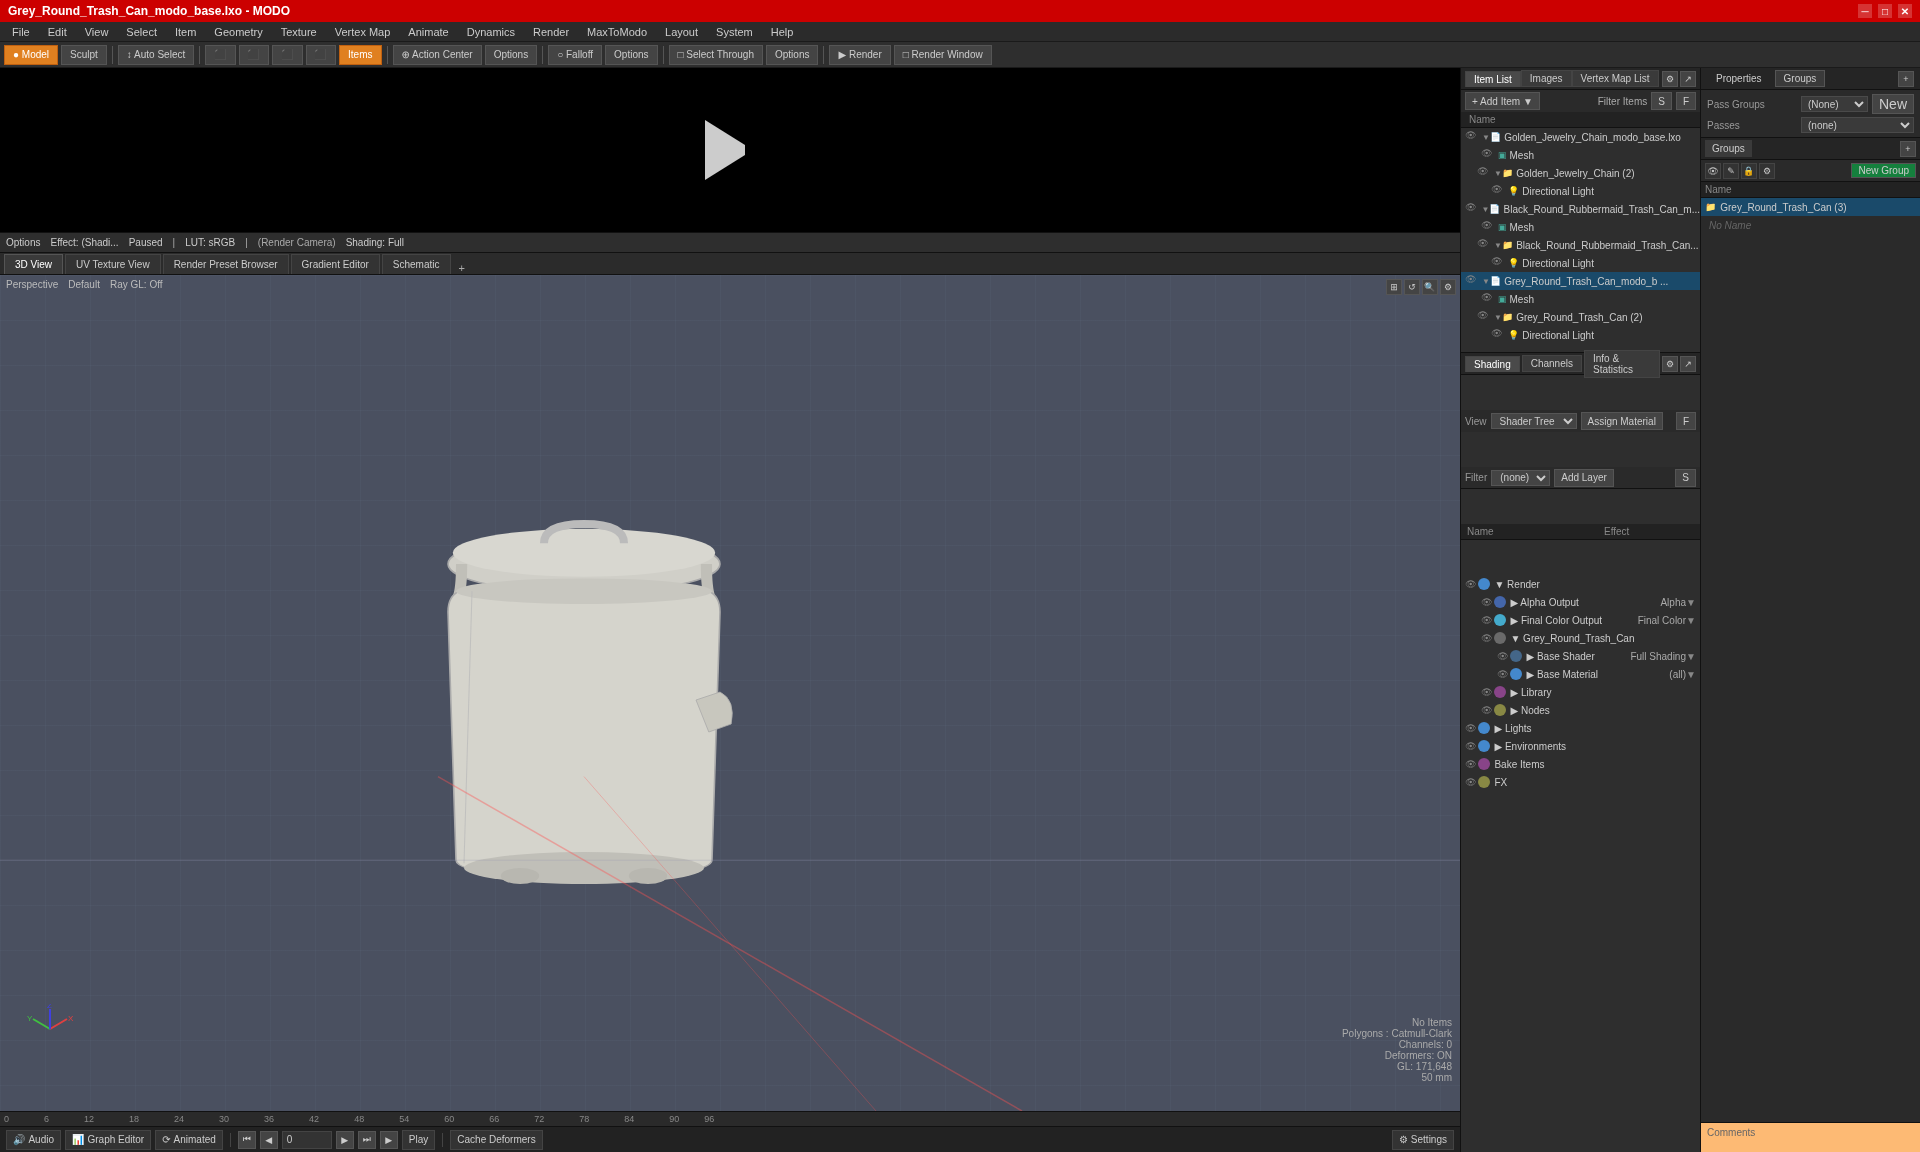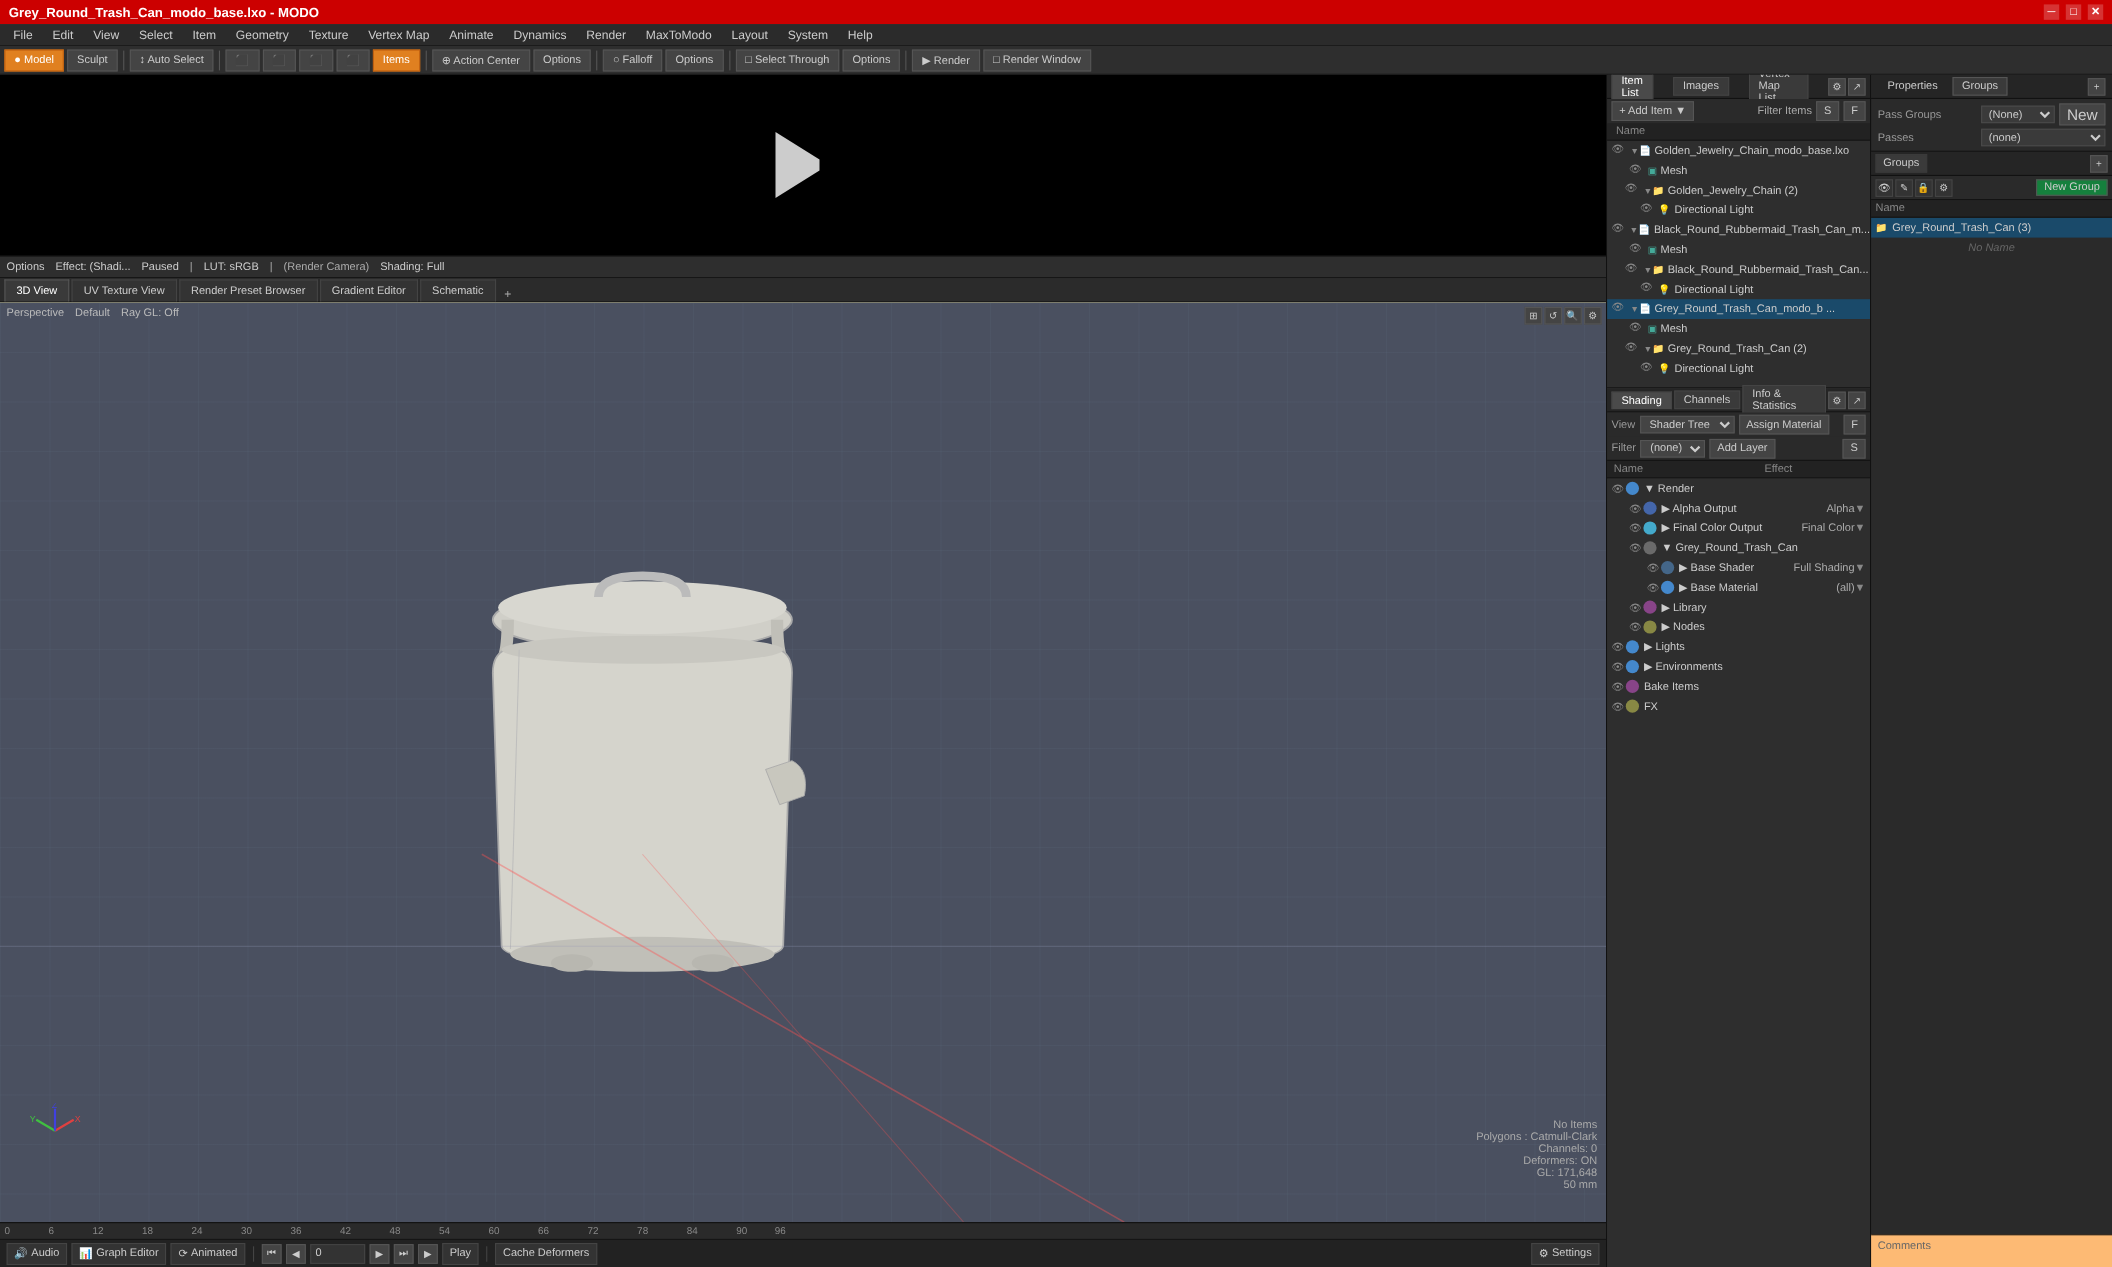--- a/index.html
+++ b/index.html
@@ -241,20 +241,21 @@
       font-size: 10px;
     }
 
     
     #shading-panel {
       flex: 1;
       background: #2e2e2e;
       display: flex;
       flex-direction: column;
       min-height: 0;
+      gap: 35px;
     }
     .sh-select {
       height: 16px;
       background: #444;
       border: 1px solid #555;
       color: #ccc;
       font-size: 10px;
       padding: 0 4px;
     }
     .sh-row {
@@ -556,21 +557,21 @@
       <div style="flex:1;"></div>
       <button class="status-btn">⚙ <span>Settings</span></button>
     </div>
 
   </div>
 
   <div id="right-panels" style="width:240px;display:flex;flex-direction:column;border-left:1px solid #111;">
 
     <div id="item-list-panel" style="height:285px;background:#2e2e2e;border-bottom:1px solid #111;display:flex;flex-direction:column;">
 
-      <div style="height:22px;background:#252525;display:flex;align-items:center;padding:0 4px;gap:18px;border-bottom:1px solid #111;">
+      <div style="height:22px;background:#252525;display:flex;align-items:center;padding:0 4px;gap:0;border-bottom:1px solid #111;">
         <div class="panel-tab active">Item List</div>
         <div class="panel-tab">Images</div>
         <div class="panel-tab">Vertex Map List</div>
         <div style="margin-left:auto;display:flex;gap:2px;">
           <div class="vp-icon">⚙</div>
           <div class="vp-icon">↗</div>
         </div>
       </div>
 
       <div style="height:22px;background:#2a2a2a;display:flex;align-items:center;padding:0 4px;gap:4px;">
@@ -835,21 +836,21 @@
 
       <div style="height:16px;background:#222;display:flex;align-items:center;padding:0 4px;font-size:10px;color:#888;border-bottom:1px solid #111;">
         <span>Name</span>
       </div>
 
       <div style="flex:1;overflow-y:auto;background:#2a2a2a;">
         <div class="group-item selected">
           <span style="font-size:9px;color:#888;margin-right:4px;">📁</span>
           <span>Grey_Round_Trash_Can (3)</span>
         </div>
-        <div style="padding:4px 8px;font-size:10px;color:#666;font-style:italic;text-align:center;">No Name</div>
+        <div style="padding:4px 8px;font-size:10px;color:#666;font-style:italic;">No Name</div>
       </div>
     </div>
 
     <div style="height:30px;background:#fdba74;border-top:1px solid #111;padding:4px 6px;font-size:10px;color:#666;">
       <span>Comments</span>
     </div>
   </div>
 
 </div>
 

